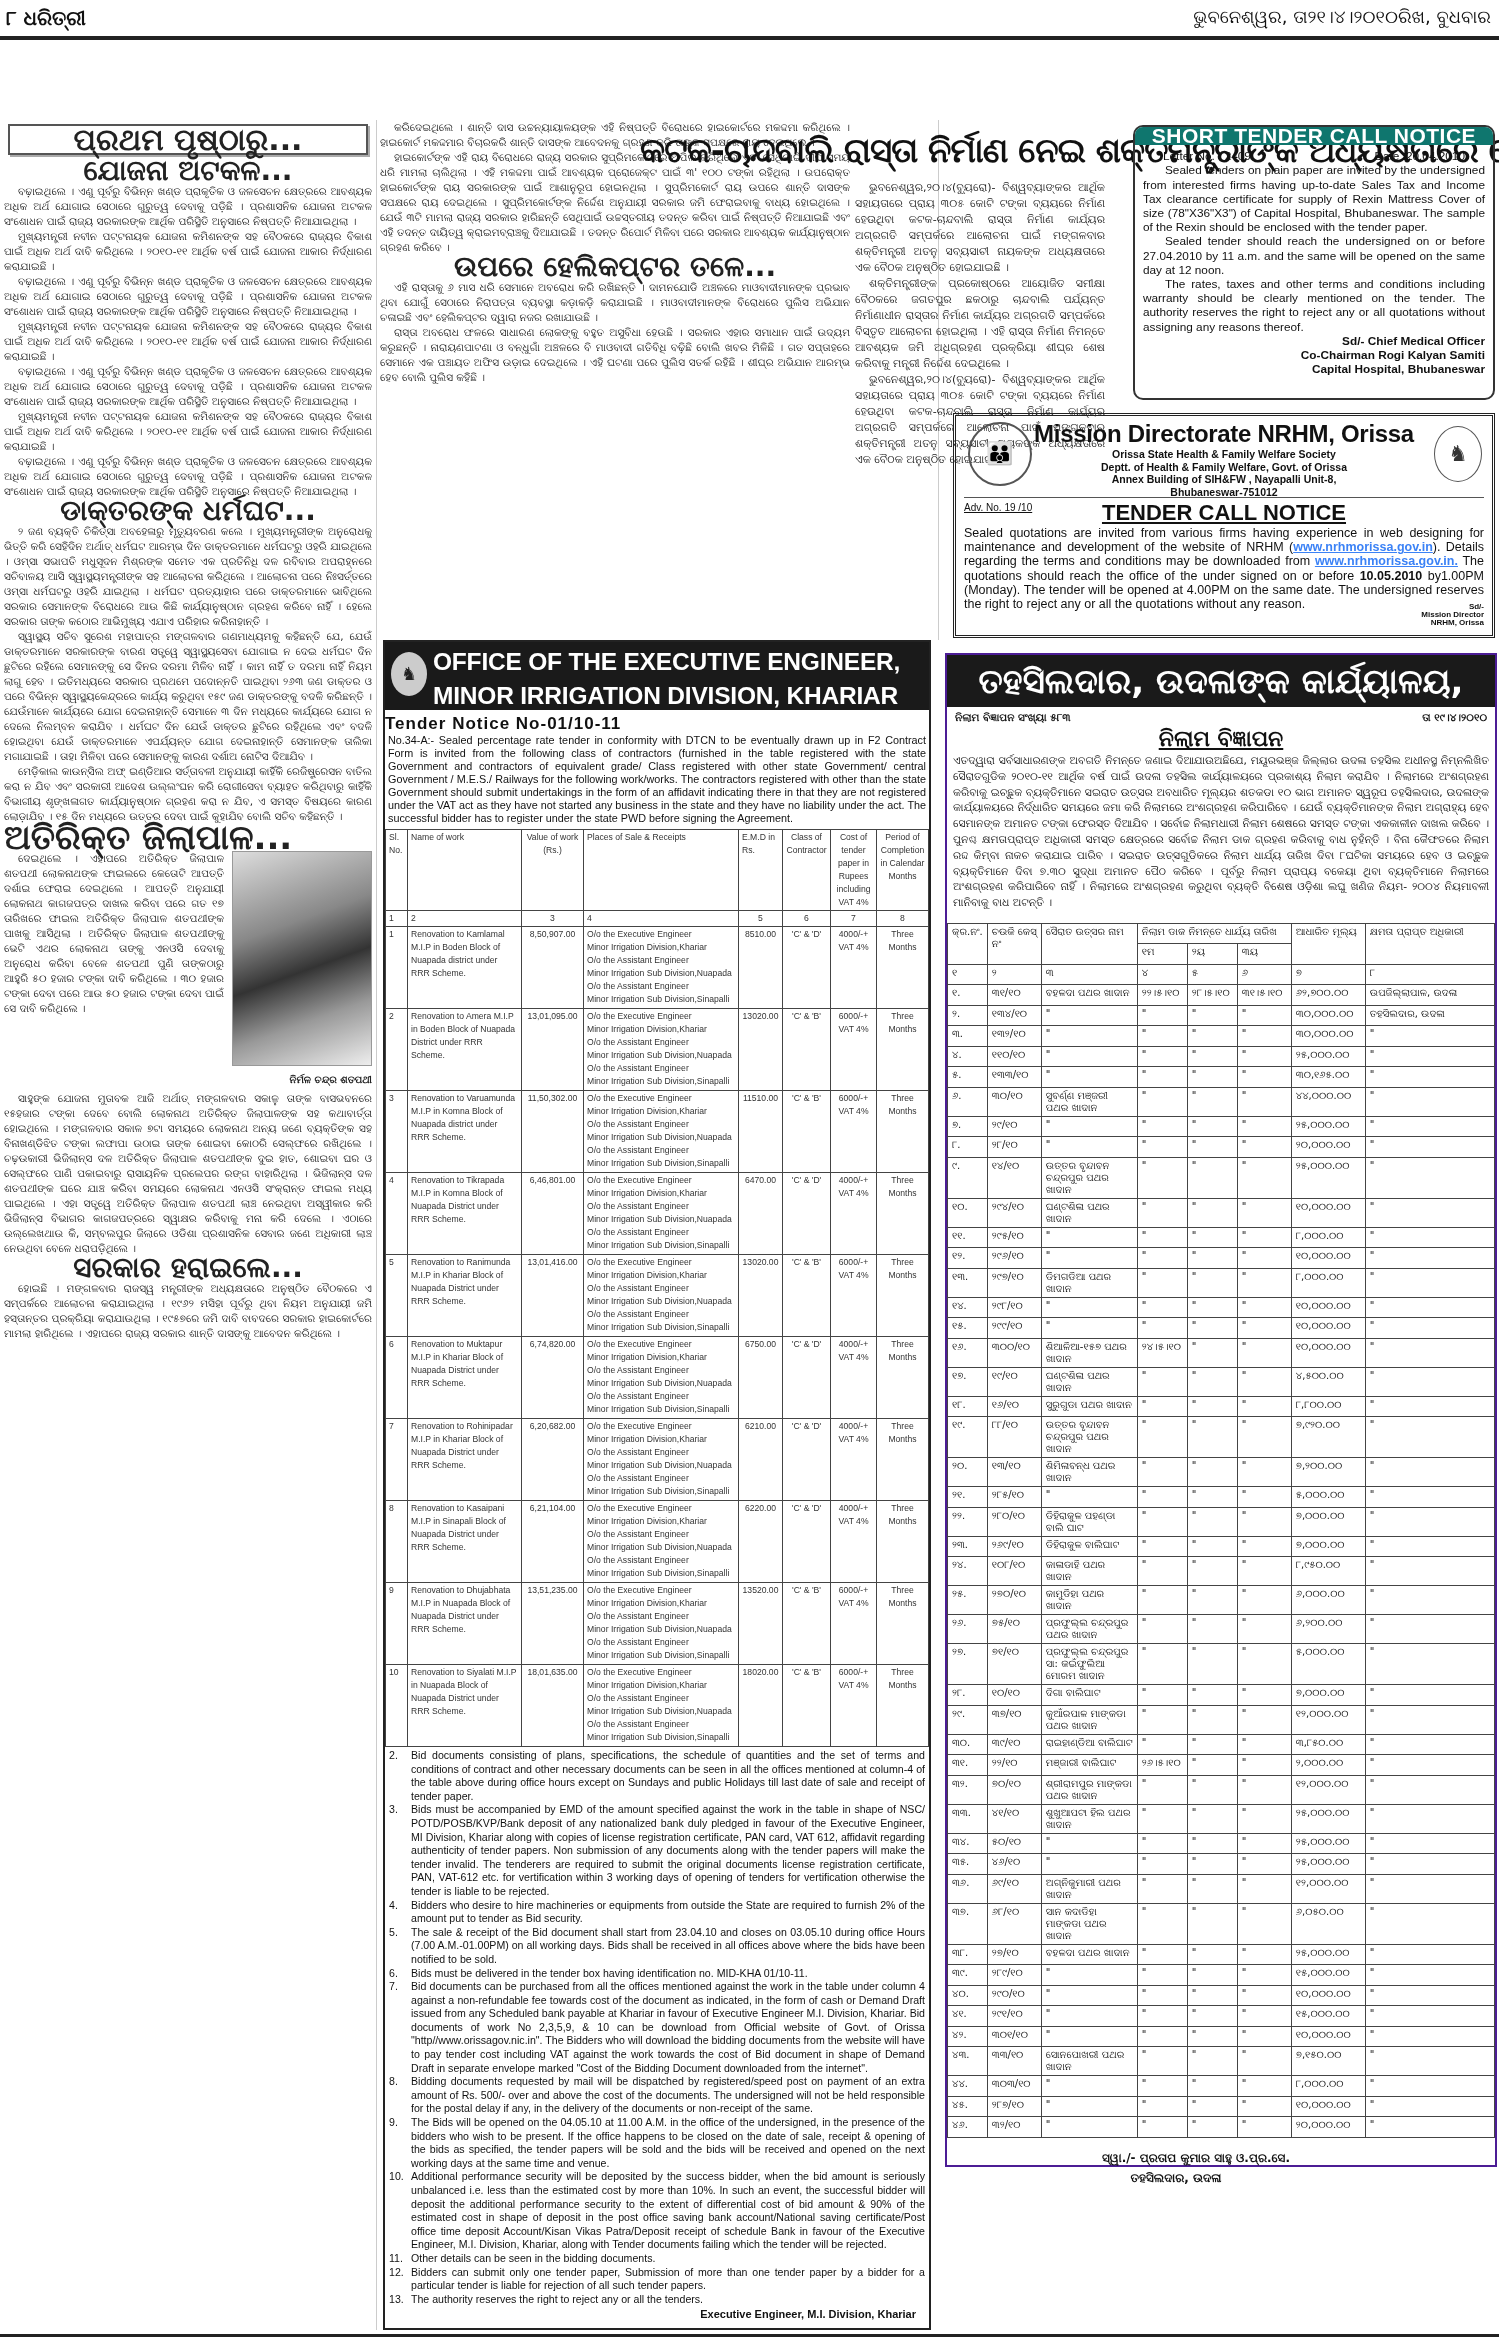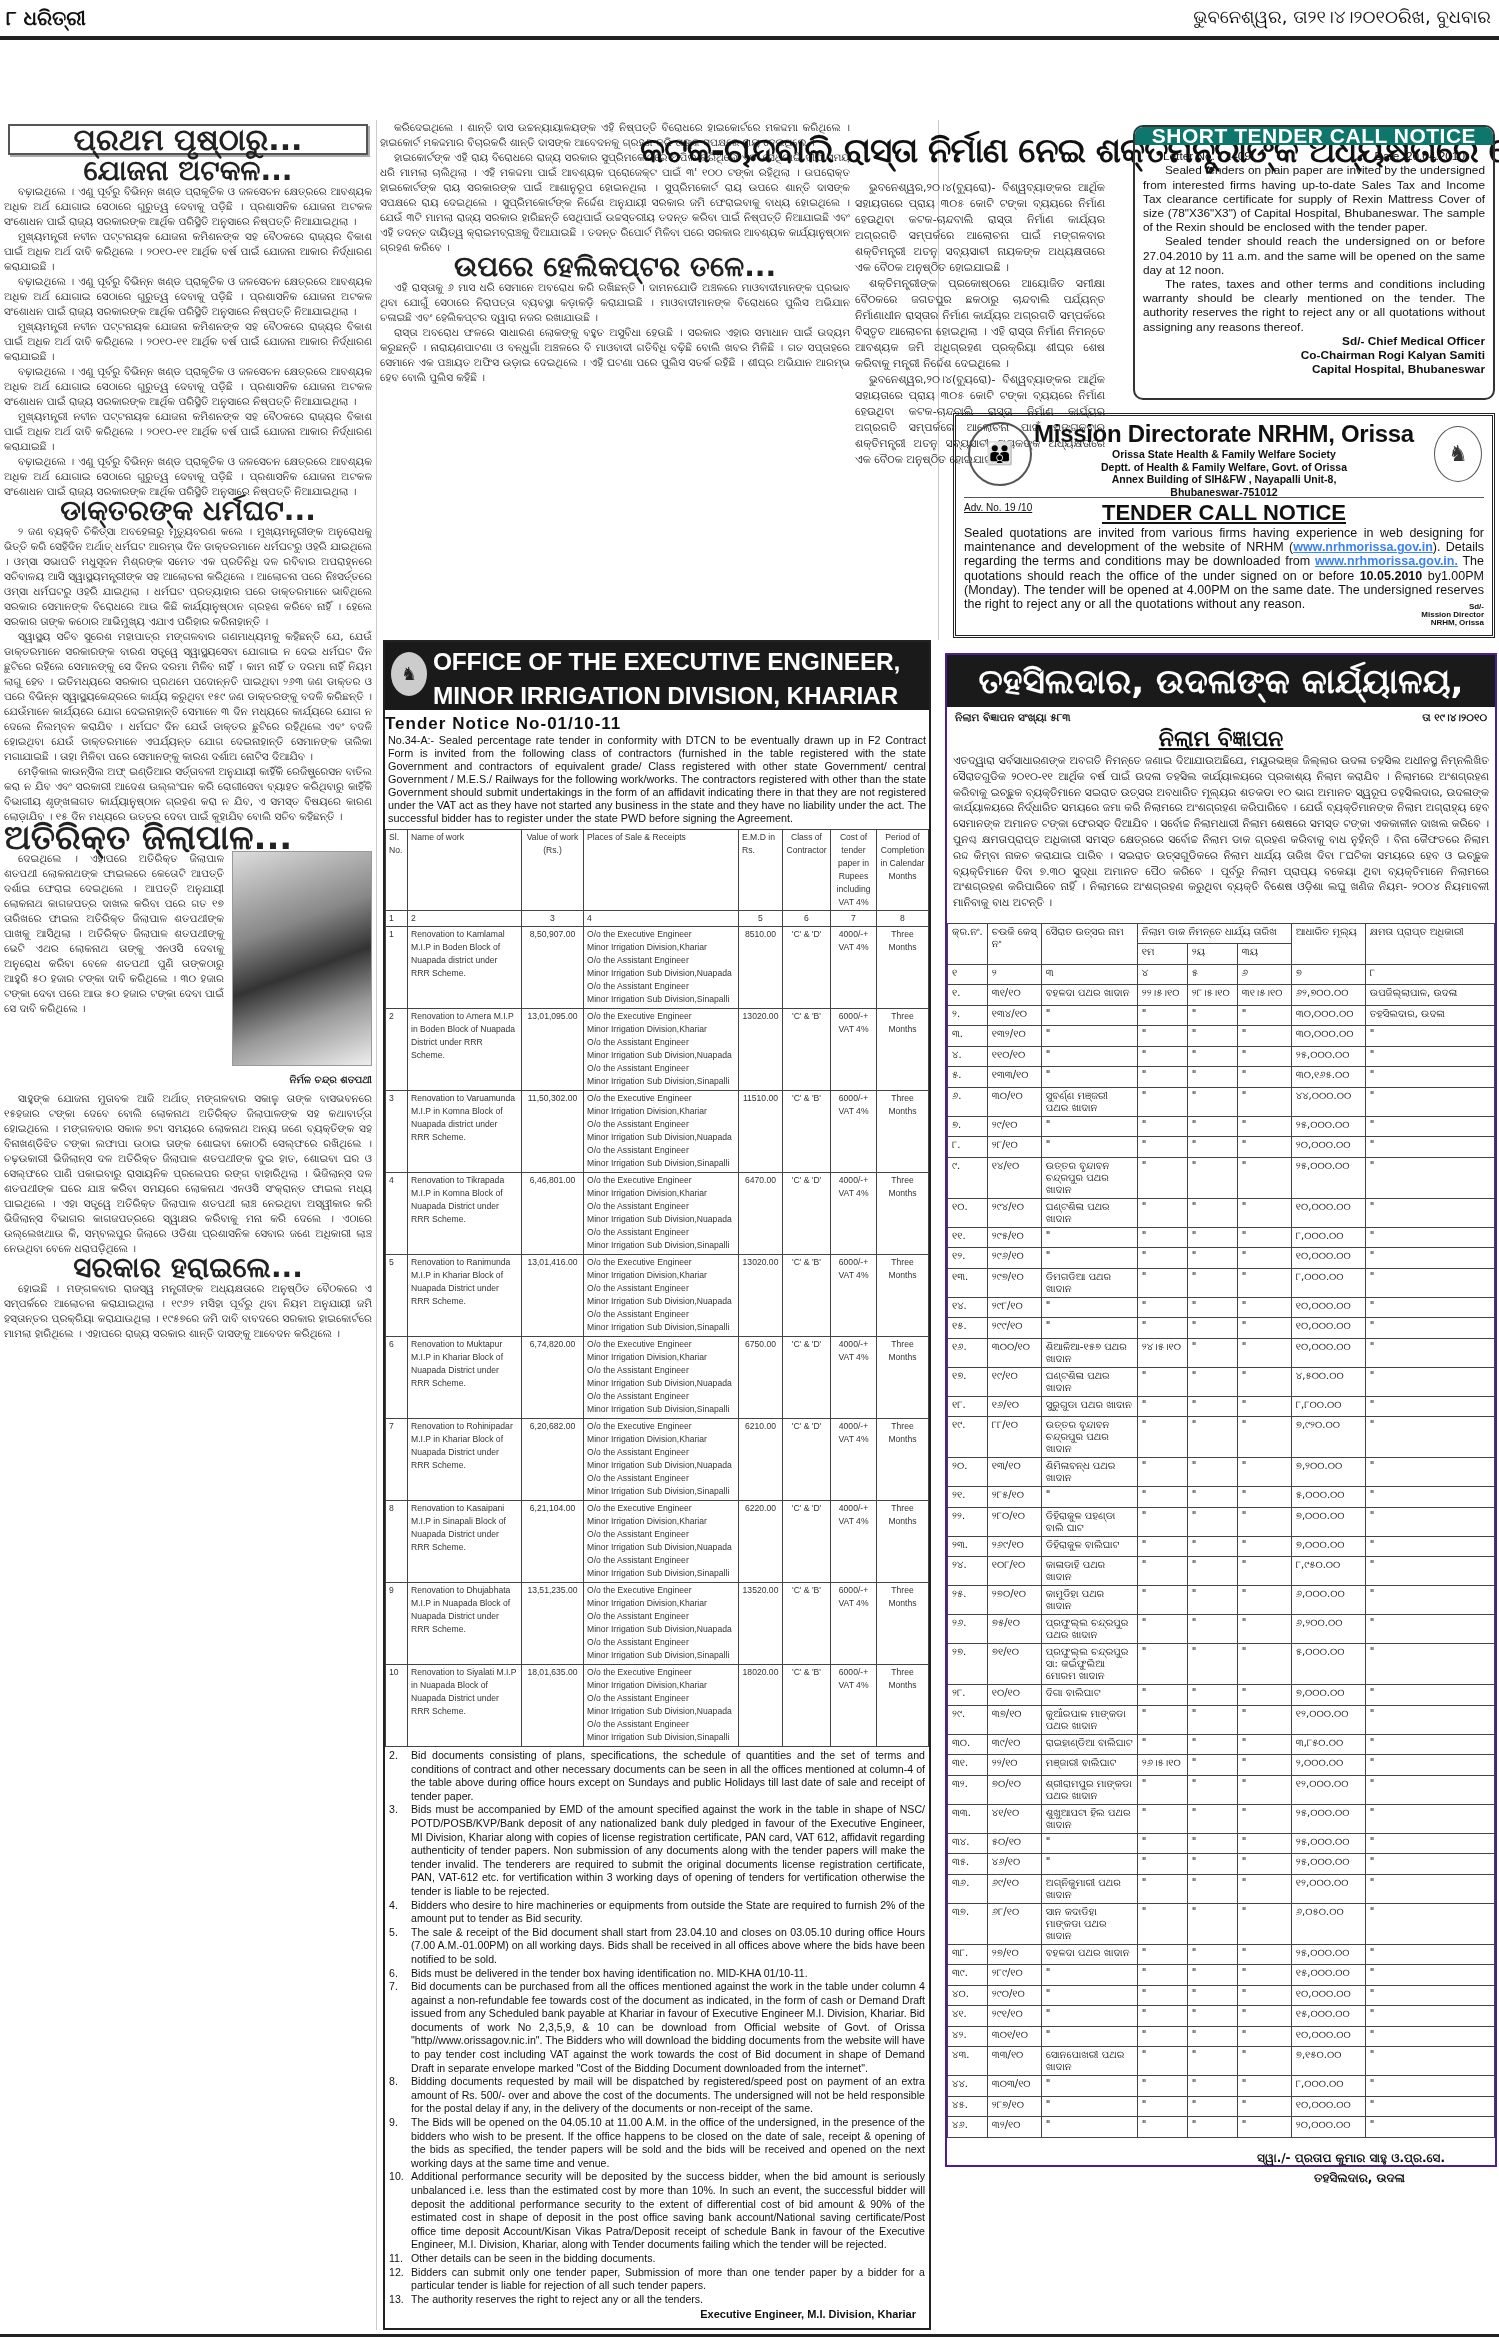--- a/index.html
+++ b/index.html
@@ -64,21 +64,21 @@
   .ee-sign { text-align: right; font-weight: bold; font-size: 11px; padding-right: 13px; }
 
   
   .tah { position: absolute; left: 945px; top: 653px; width: 552px; height: 1514px; border: 2px solid #4c1d95; font-family: "DejaVu Sans", sans-serif; }
   .tah-head { background: #1a1a1a; color: #fff; text-align: center; font-size: 34px; font-weight: bold; height: 52px; line-height: 52px; }
   .tah-meta { display: flex; justify-content: space-between; font-size: 10.5px; font-weight: bold; padding: 4px 8px 0; }
   .tah-title { text-align: center; font-size: 22px; font-weight: bold; text-decoration: underline; margin: 2px 0; }
   .tah-body { font-size: 10.8px; line-height: 15.8px; padding: 0 6px; text-align: justify; }
   table.tah-table { width: 100%; border-collapse: collapse; font-size: 10px; margin-top: 12px; }
   .tah-table th, .tah-table td { border: 1px solid #444; padding: 2px 4px; text-align: left; font-weight: normal; vertical-align: top; height: 20.5px; }
-  .tah-sign { text-align: right; font-size: 12px; font-weight: bold; padding: 10px 50px 0 0; line-height: 20px; }
+  .tah-sign { text-align: center; font-size: 12px; font-weight: bold; padding: 10px 50px 0 0; line-height: 20px; }
 
   .bottom-rule { position: absolute; left: 0; top: 2334px; width: 1499px; height: 3px; background: #222; }
   .vrule { position: absolute; top: 120px; width: 1px; background: #ccc; height: 2210px; }
 </style>
 </head>
 <body>
 
 <div class="masthead">
   <div class="mast-left">୮ ଧରିତ୍ରୀ</div>
   <div class="mast-right">ଭୁବନେଶ୍ୱର, ତା୨୧।୪।୨୦୧୦ରିଖ, ବୁଧବାର</div>

